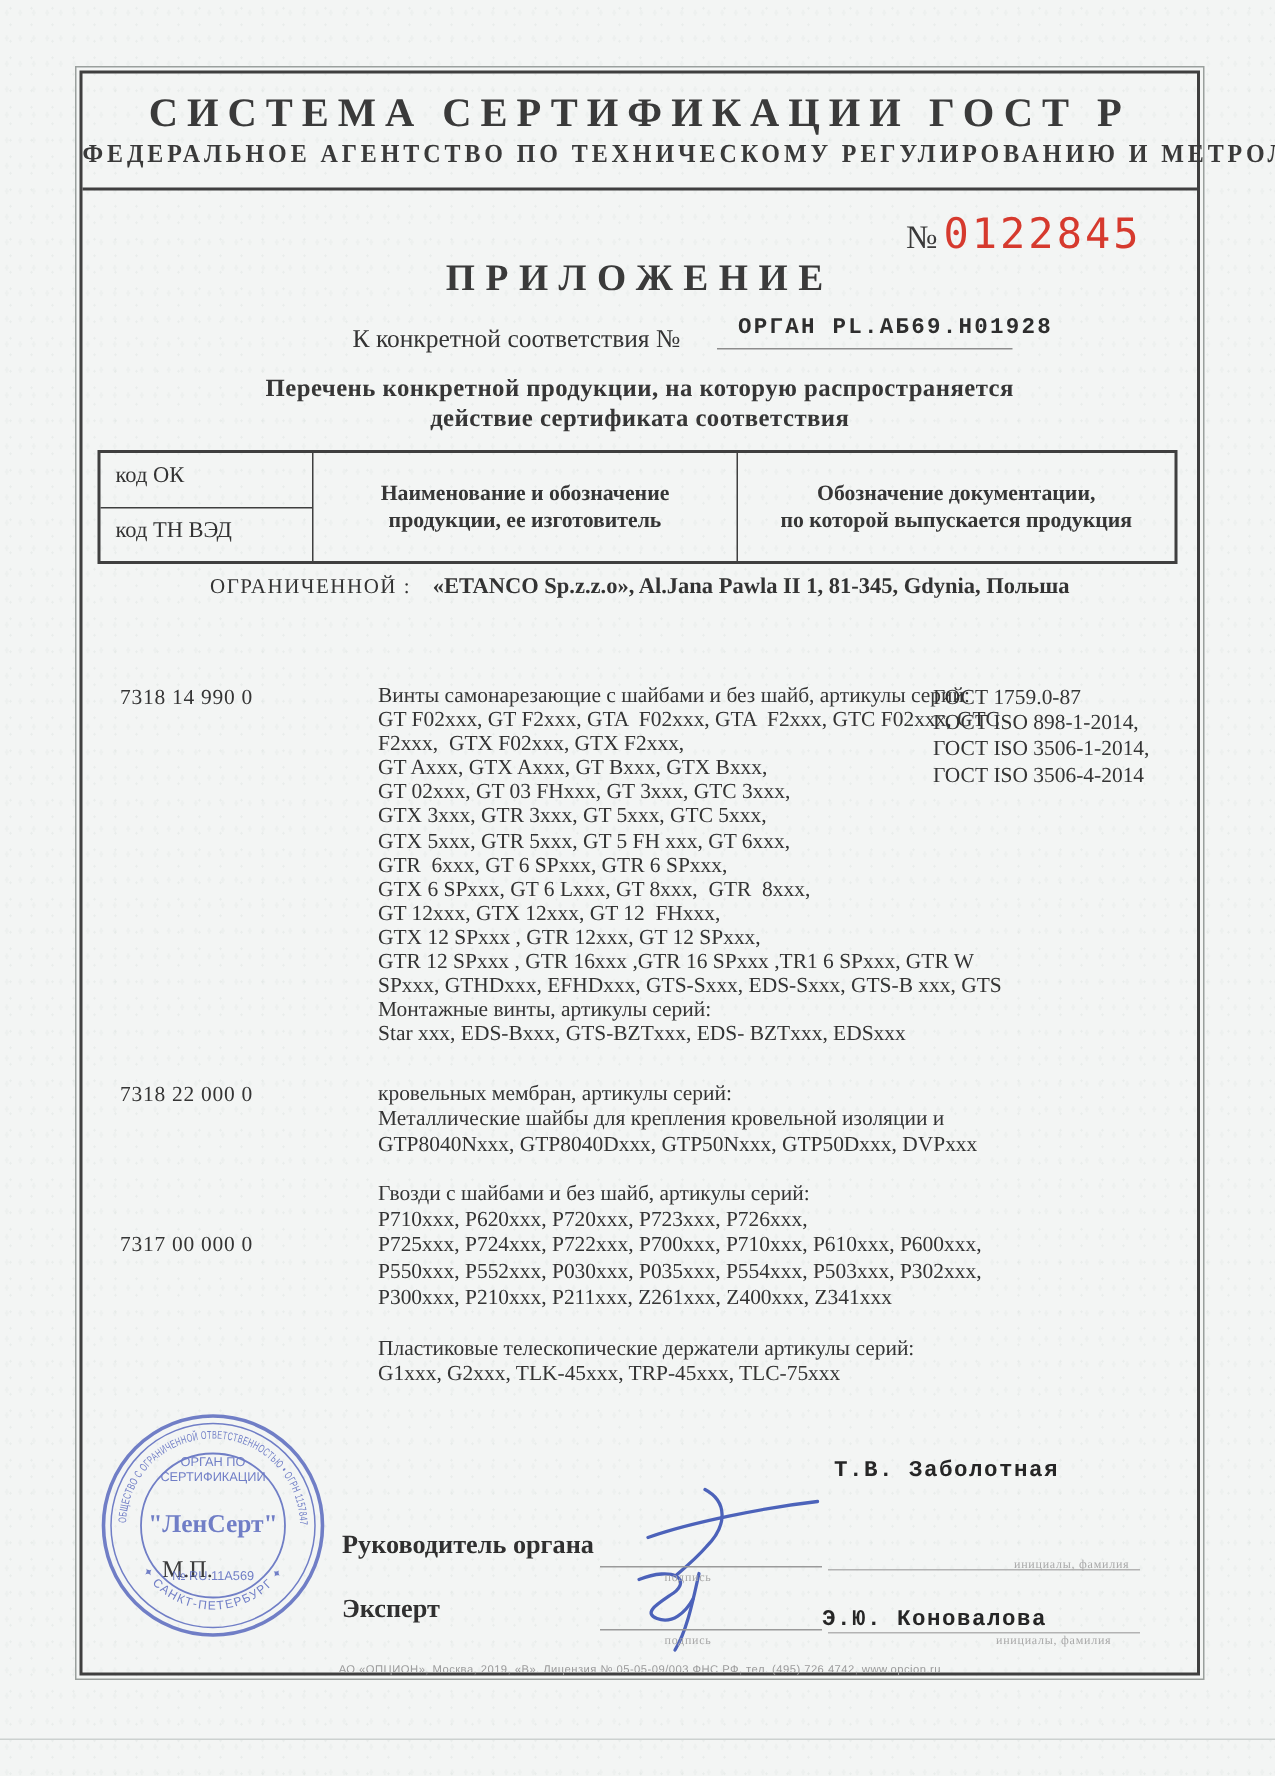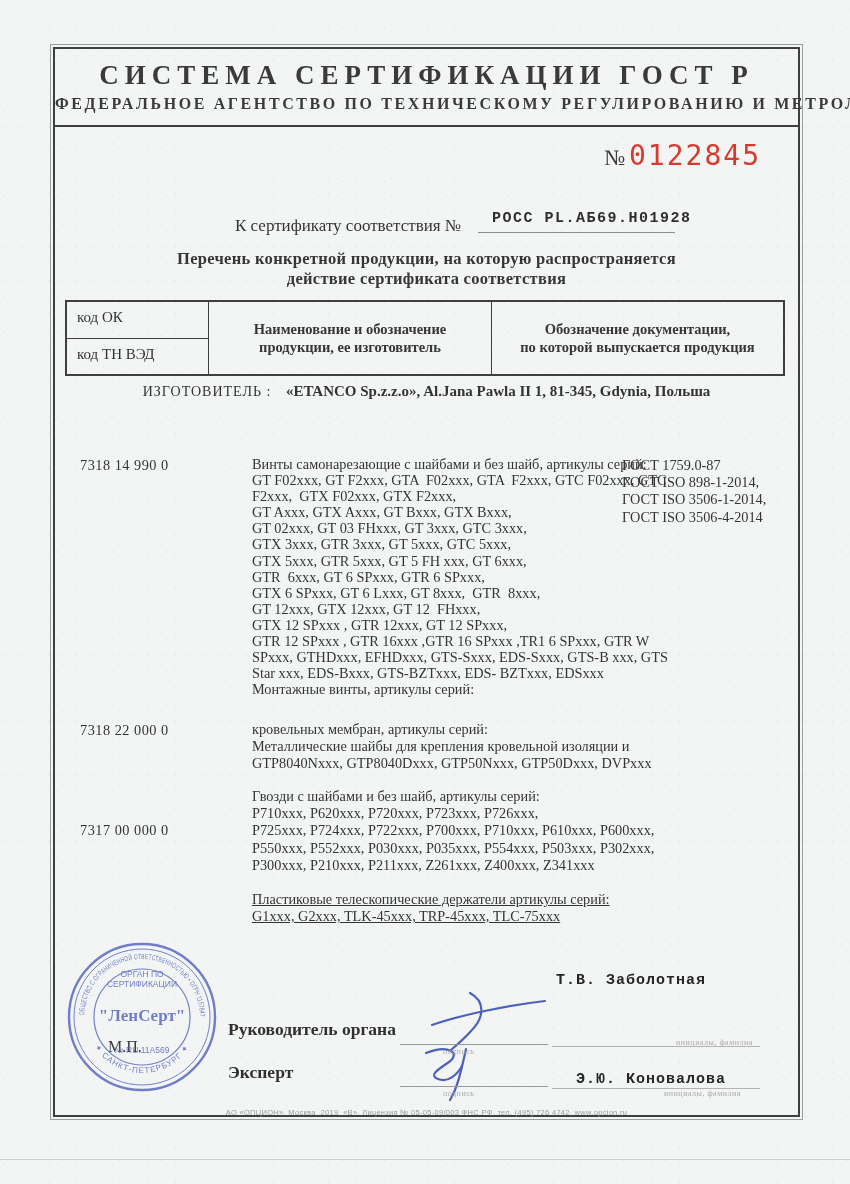--- a/index.html
+++ b/index.html
@@ -85,39 +85,39 @@
     position:absolute;left:80px;font-size:14.3px;color:#343434;letter-spacing:.5px;white-space:pre;
   }
   .prod-lines{position:absolute;left:252px;width:425px;font-size:14.3px;color:#343434;}
   .prod-lines .pline{white-space:pre-wrap;}
   .prod-docs{position:absolute;left:622px;width:170px;font-size:14.3px;color:#343434;}
   .lh16 .pline{line-height:16.1px;}
   .lh17 .pline{line-height:17.2px;}
   .c1{top:457px;} .l1{top:456px;} .d1{top:457px;}
   .c2{top:722px;} .l2{top:721px;}
   .c3{top:822px;} .l3{top:788px;}
-  .l4{top:891px;text-decoration:underline;}
+  .l4{top:891px;}
   
   .mp{position:absolute;left:108px;top:1038px;font-size:16px;color:#3b3b3b;}
   .role1{position:absolute;left:228px;top:1019px;font-size:17.5px;font-weight:700;color:#303030;}
   .role2{position:absolute;left:228px;top:1062px;font-size:17.5px;font-weight:700;color:#303030;}
   .sigline{position:absolute;border-top:1px solid #9a9a9a;}
   .sl1{left:400px;top:1044px;width:148px;}
   .sl2{left:400px;top:1086px;width:148px;}
   .nameline{position:absolute;border-top:1px solid #b3b3b3;}
   .nl1{left:552px;top:1046px;width:208px;}
   .nl2{left:552px;top:1088px;width:208px;}
   .cap{position:absolute;font-size:8px;color:#a9a9a9;letter-spacing:.5px;}
   .cap-p1{left:443px;top:1047px;} .cap-p2{left:443px;top:1089px;}
   .cap-n1{left:676px;top:1038px;} .cap-n2{left:664px;top:1089px;}
   .sname{
     position:absolute;font-family:"Liberation Mono","DejaVu Sans Mono",monospace;
     font-weight:700;font-size:15px;color:#262626;letter-spacing:1px;white-space:pre;
   }
-  .sn1{left:556px;top:972px;} .sn2{left:576px;top:1071px;}
+  .sn1{left:556px;top:972px;} .sn2{left:548px;top:1071px;}
   .stamp{position:absolute;left:64px;top:939px;width:156px;height:156px;opacity:.85;}
   .sigsvg{position:absolute;left:395px;top:983px;width:170px;height:125px;}
   .footer{
     position:absolute;left:53px;top:1108px;width:747px;text-align:center;
     font-family:"Liberation Sans","DejaVu Sans",sans-serif;
     font-size:7.5px;color:#9b9b9b;letter-spacing:.3px;
   }
   .paper-edge{position:absolute;left:0;top:1159px;width:850px;border-top:1px solid #ccd1cf;}
 </style>
 </head>
@@ -130,23 +130,24 @@
   <div class="header">
     <div class="h-title">СИСТЕМА СЕРТИФИКАЦИИ ГОСТ Р</div>
     <div class="h-sub">ФЕДЕРАЛЬНОЕ АГЕНТСТВО ПО ТЕХНИЧЕСКОМУ РЕГУЛИРОВАНИЮ И МЕТРОЛОГИИ</div>
   </div>
 
   <div class="abs" style="left:604px;top:139px;">
     <span class="no-sign">№</span>
     <span class="no-value">0122845</span>
   </div>
 
-
-  <div class="cert-label">К сертификату соответствия №</div>
-  <div class="cert-number">РОСС PL.АБ69.Н01928</div>
+  <div class="doc-title">ПРИЛОЖЕНИЕ</div>
+
+  <div class="cert-label">К конкретной соответствия №</div>
+  <div class="cert-number">ОРГАН PL.АБ69.Н01928</div>
   <div class="cert-underline"></div>
 
   <div class="desc">
     <div>Перечень конкретной продукции,  на которую распространяется</div>
     <div>действие сертификата соответствия</div>
   </div>
 
   <div class="tbl">
     <div class="tbl-col1">
       <div class="cell top">код ОК</div>
@@ -156,43 +157,43 @@
       <div class="tbl-head">Наименование и обозначение
 продукции, ее изготовитель</div>
     </div>
     <div class="tbl-col3">
       <div class="tbl-head">Обозначение документации,
 по которой выпускается продукция</div>
     </div>
   </div>
 
   <div class="manufacturer">
-    <span class="lab">ИЗГОТОВИТЕЛЬ :</span>
+    <span class="lab">ОГРАНИЧЕННОЙ :</span>
     <span>&nbsp;&nbsp;</span>
     <span class="val">«ETANCO Sp.z.z.o», Al.Jana Pawla II 1, 81-345, Gdynia, Польша</span>
   </div>
 
   <div class="prod-code c1">7318 14 990 0</div>
   <div class="prod-lines l1 lh16">
 
   <div class="pline">Винты самонарезающие с шайбами и без шайб, артикулы серий:</div>
       <div class="pline">GT F02xxx, GT F2xxx, GTA  F02xxx, GTA  F2xxx, GTC F02xxx, GTC</div>
       <div class="pline">F2xxx,  GTX F02xxx, GTX F2xxx,</div>
       <div class="pline">GT Axxx, GTX Axxx, GT Bxxx, GTX Bxxx,</div>
       <div class="pline">GT 02xxx, GT 03 FHxxx, GT 3xxx, GTC 3xxx,</div>
       <div class="pline">GTX 3xxx, GTR 3xxx, GT 5xxx, GTC 5xxx,</div>
       <div class="pline">GTX 5xxx, GTR 5xxx, GT 5 FH xxx, GT 6xxx,</div>
       <div class="pline">GTR  6xxx, GT 6 SPxxx, GTR 6 SPxxx,</div>
       <div class="pline">GTX 6 SPxxx, GT 6 Lxxx, GT 8xxx,  GTR  8xxx,</div>
       <div class="pline">GT 12xxx, GTX 12xxx, GT 12  FHxxx,</div>
       <div class="pline">GTX 12 SPxxx , GTR 12xxx, GT 12 SPxxx,</div>
       <div class="pline">GTR 12 SPxxx , GTR 16xxx ,GTR 16 SPxxx ,TR1 6 SPxxx, GTR W</div>
       <div class="pline">SPxxx, GTHDxxx, EFHDxxx, GTS-Sxxx, EDS-Sxxx, GTS-B xxx, GTS</div>
+      <div class="pline">Монтажные винты, артикулы серий:</div>
       <div class="pline">Star xxx, EDS-Bxxx, GTS-BZTxxx, EDS- BZTxxx, EDSxxx</div>
-      <div class="pline">Монтажные винты, артикулы серий:</div>
     </div>
   <div class="prod-docs d1 lh17">
 
   <div class="pline">ГОСТ 1759.0-87</div>
       <div class="pline">ГОСТ ISO 898-1-2014,</div>
       <div class="pline">ГОСТ ISO 3506-1-2014,</div>
       <div class="pline">ГОСТ ISO 3506-4-2014</div>
     </div>
 
   <div class="prod-code c2">7318 22 000 0</div>

